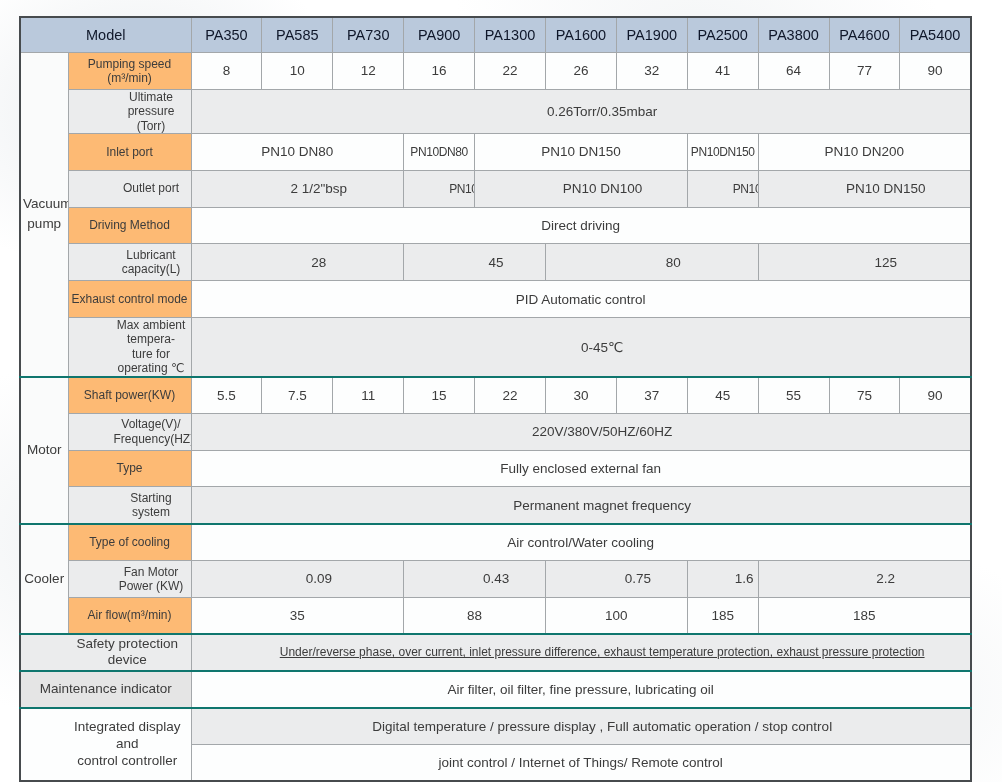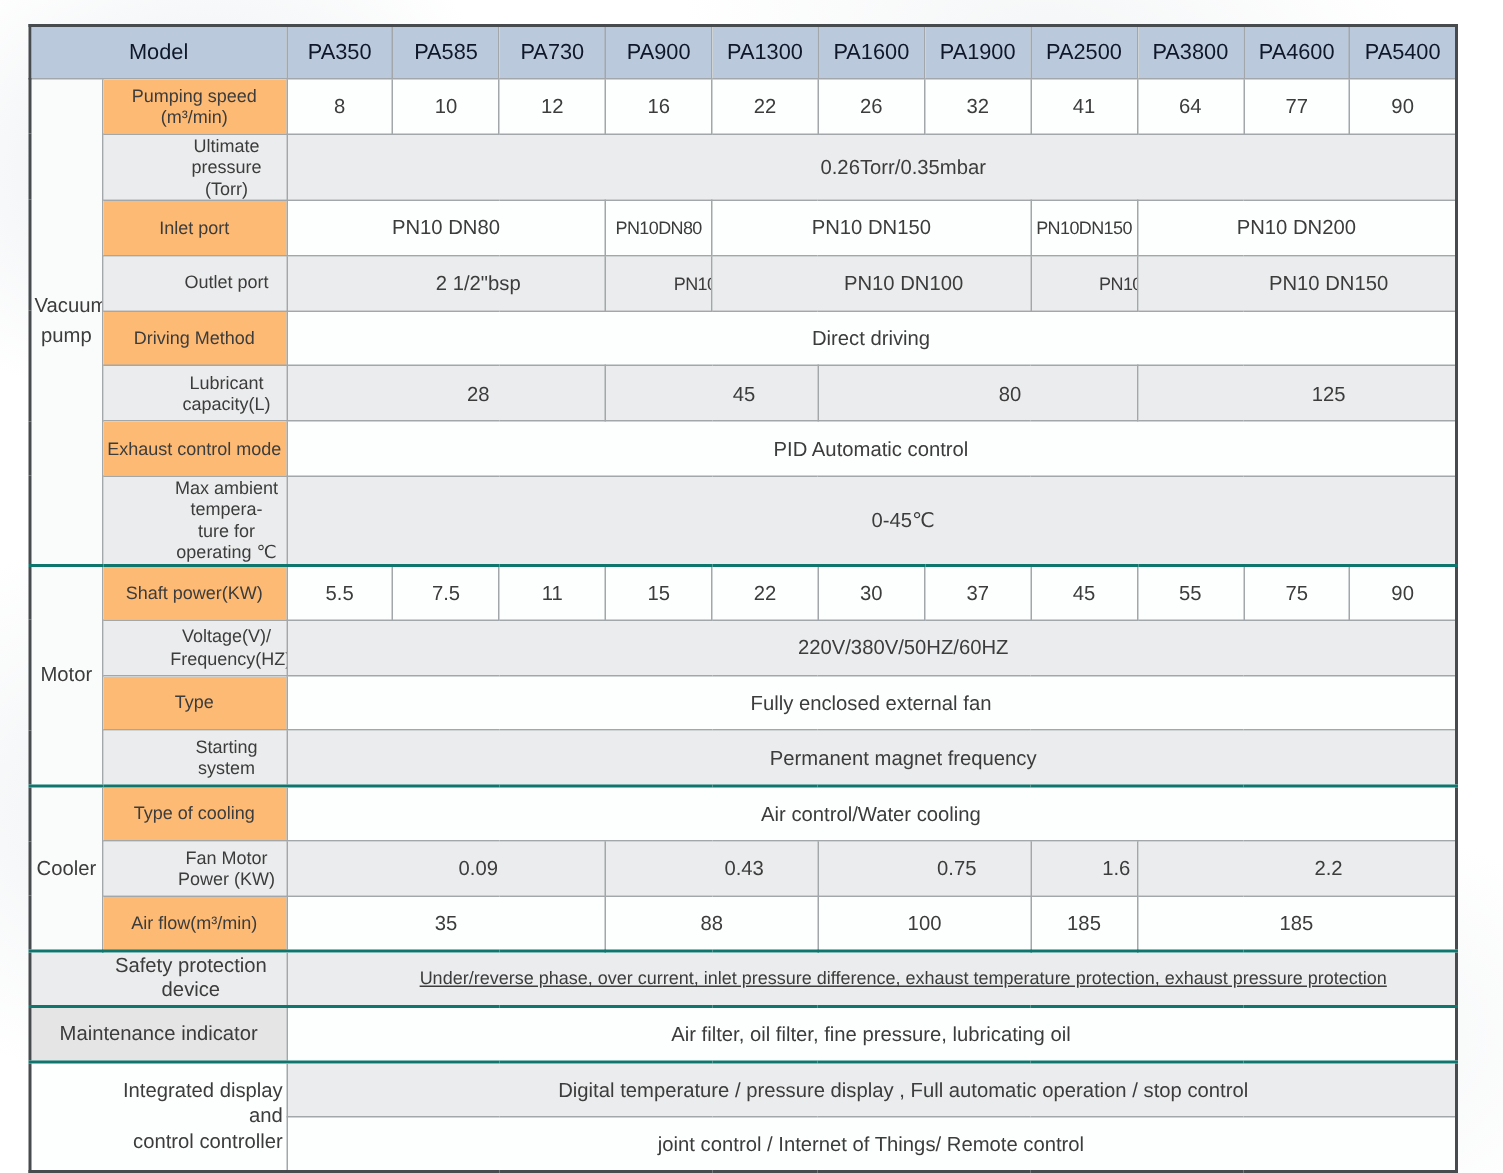--- a/index.html
+++ b/index.html
@@ -38,21 +38,21 @@
   tr.shaded td{background:#ebeced;padding-left:45px;}
   td.group{background:#fafbfb !important;font-size:13.5px;line-height:1.5;}
   td.rlabel{font-size:12px;line-height:1.2;}
   tr.plain td.rlabel{background:#fdba74;}
   td.flabel{font-size:13.5px;line-height:1.25;}
   tr.plain td.flabel{background:#e5e5e5;}
   td.val{font-size:13.5px;}
   td.cond{font-size:12px;letter-spacing:-.4px;padding:0;margin-top:48px;}
   td.small{font-size:12px;text-decoration:underline;}
   tr.sect td{border-top:2px solid #0f766e;}
-  td.wlabel{background:#fdfefe !important;text-align:right;}
+  td.wlabel{background:#fdfefe !important;}
 </style>
 </head>
 <body>
 
 <div class="swirl sw1"></div>
 <div class="swirl sw2"></div>
 <div class="swirl sw3"></div>
 <div class="swirl sw4"></div>
 
 <table>

